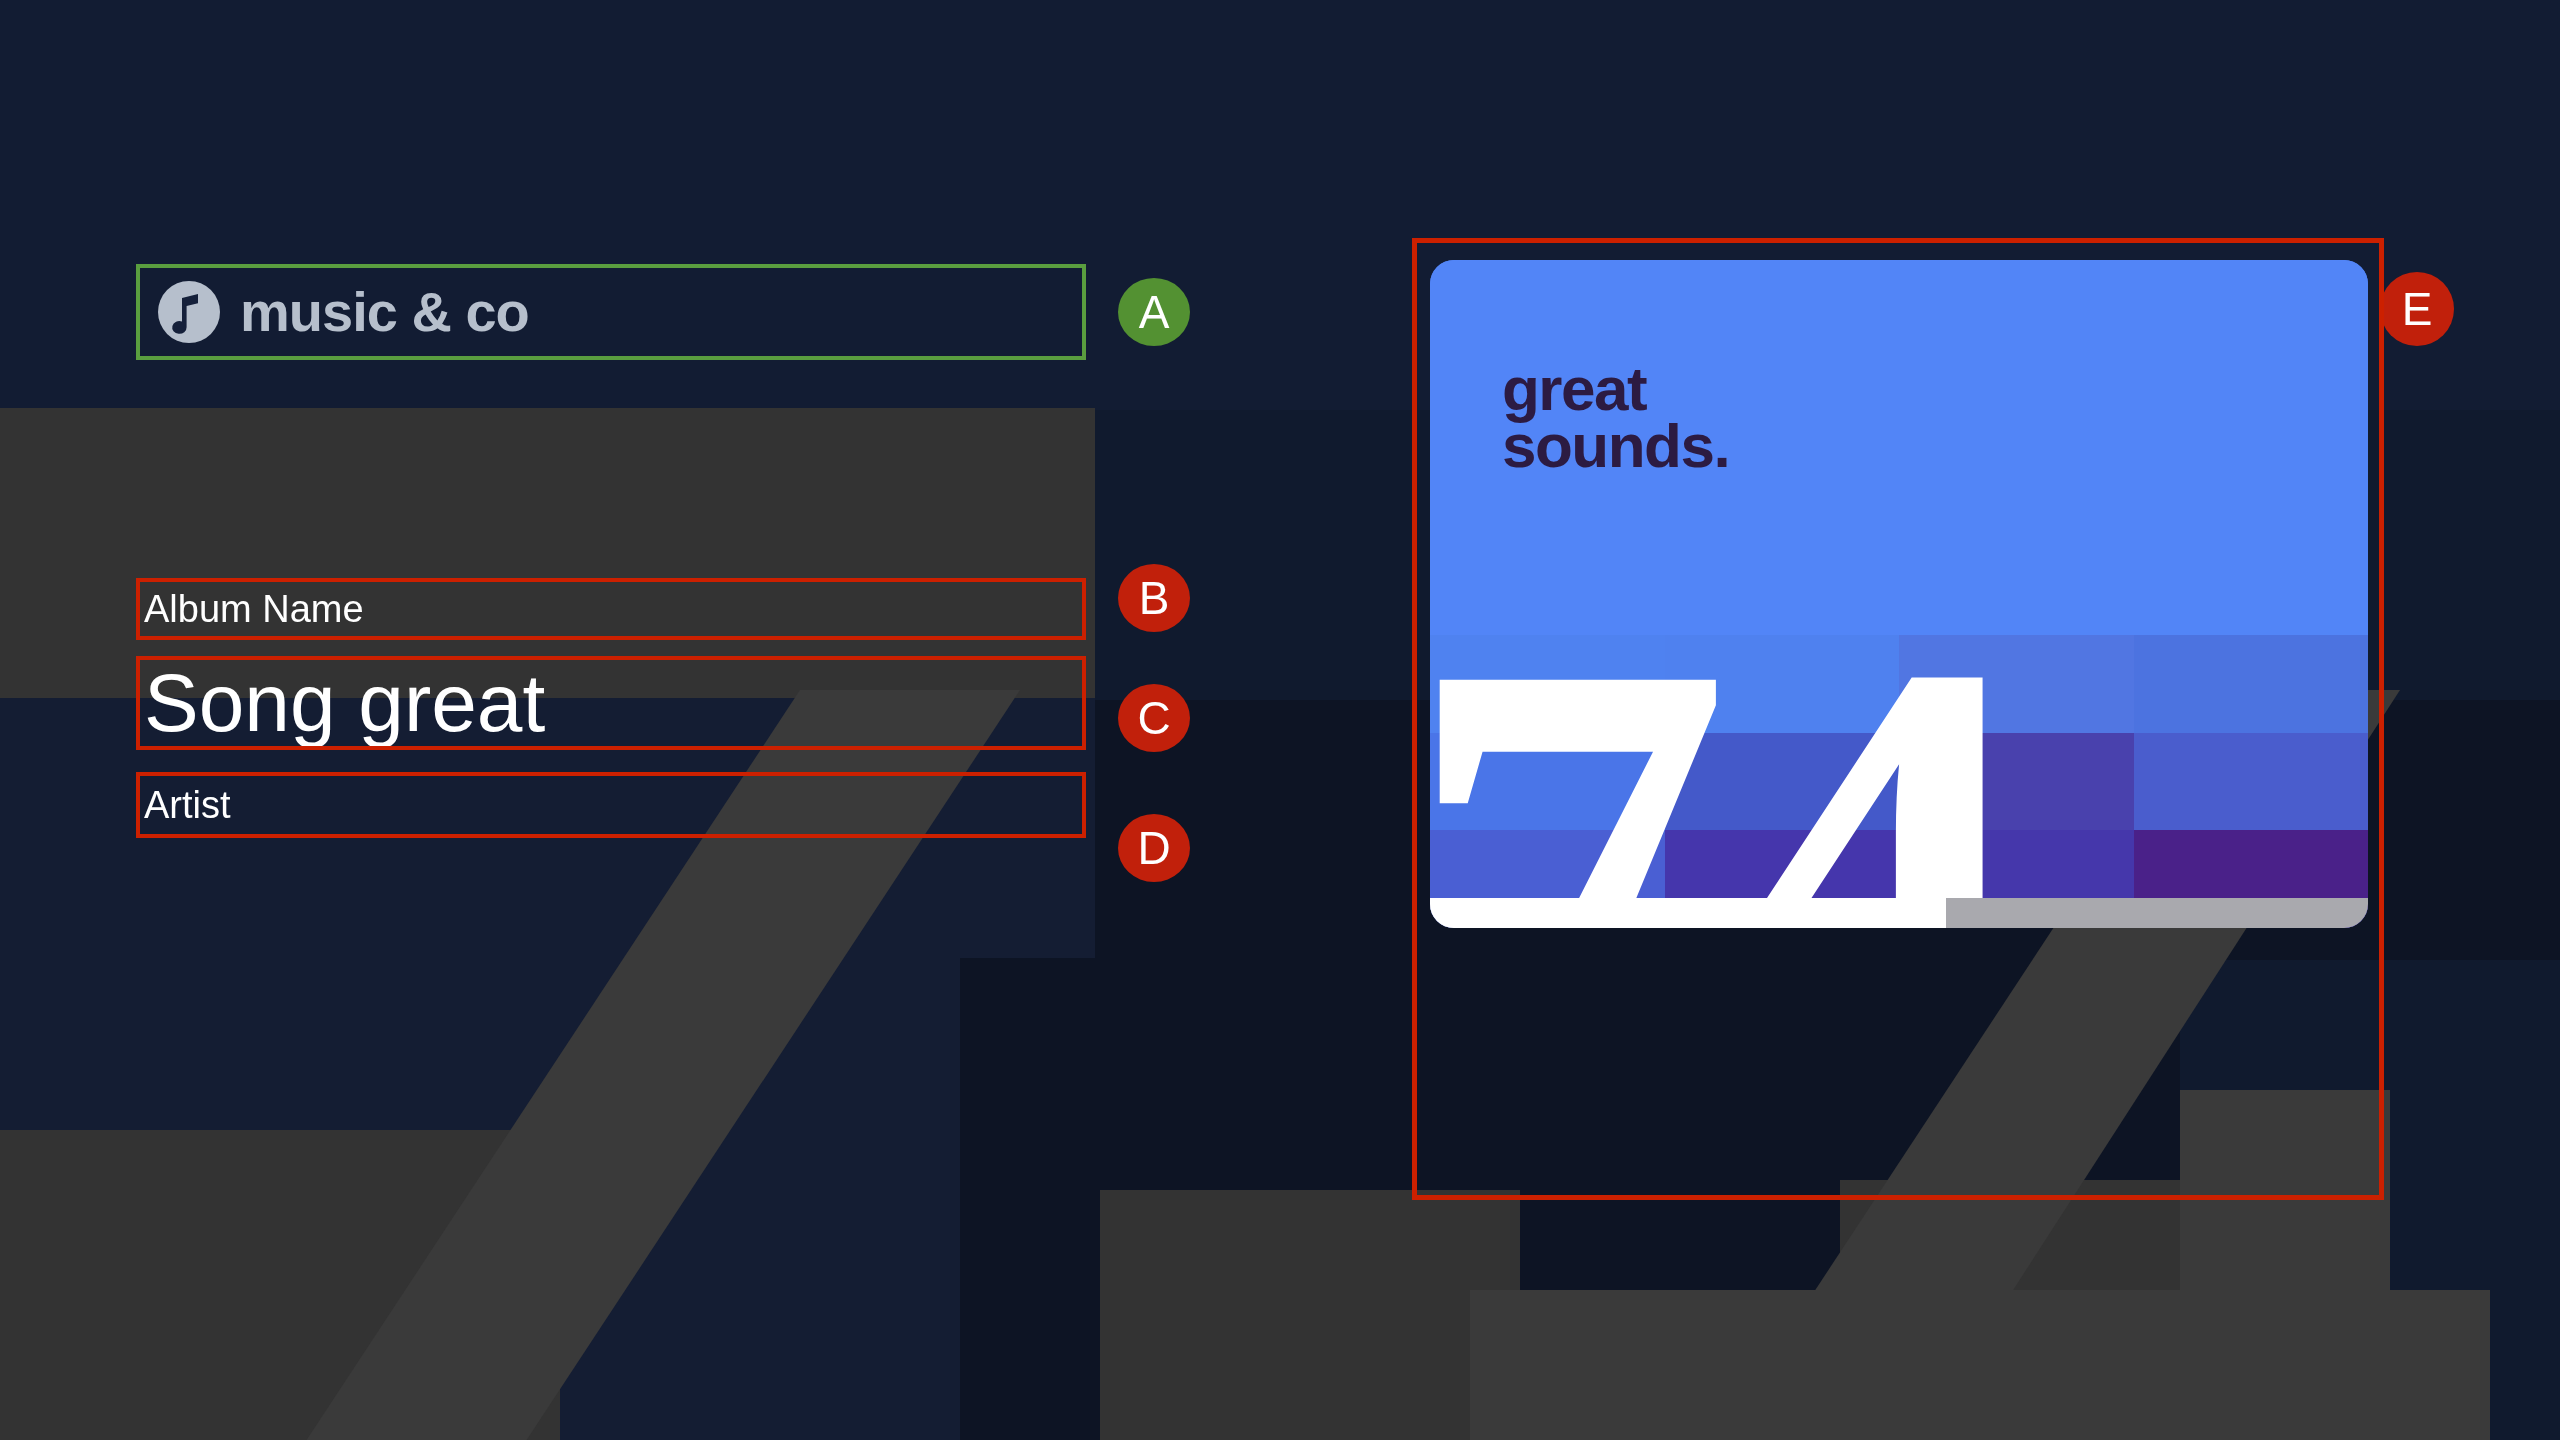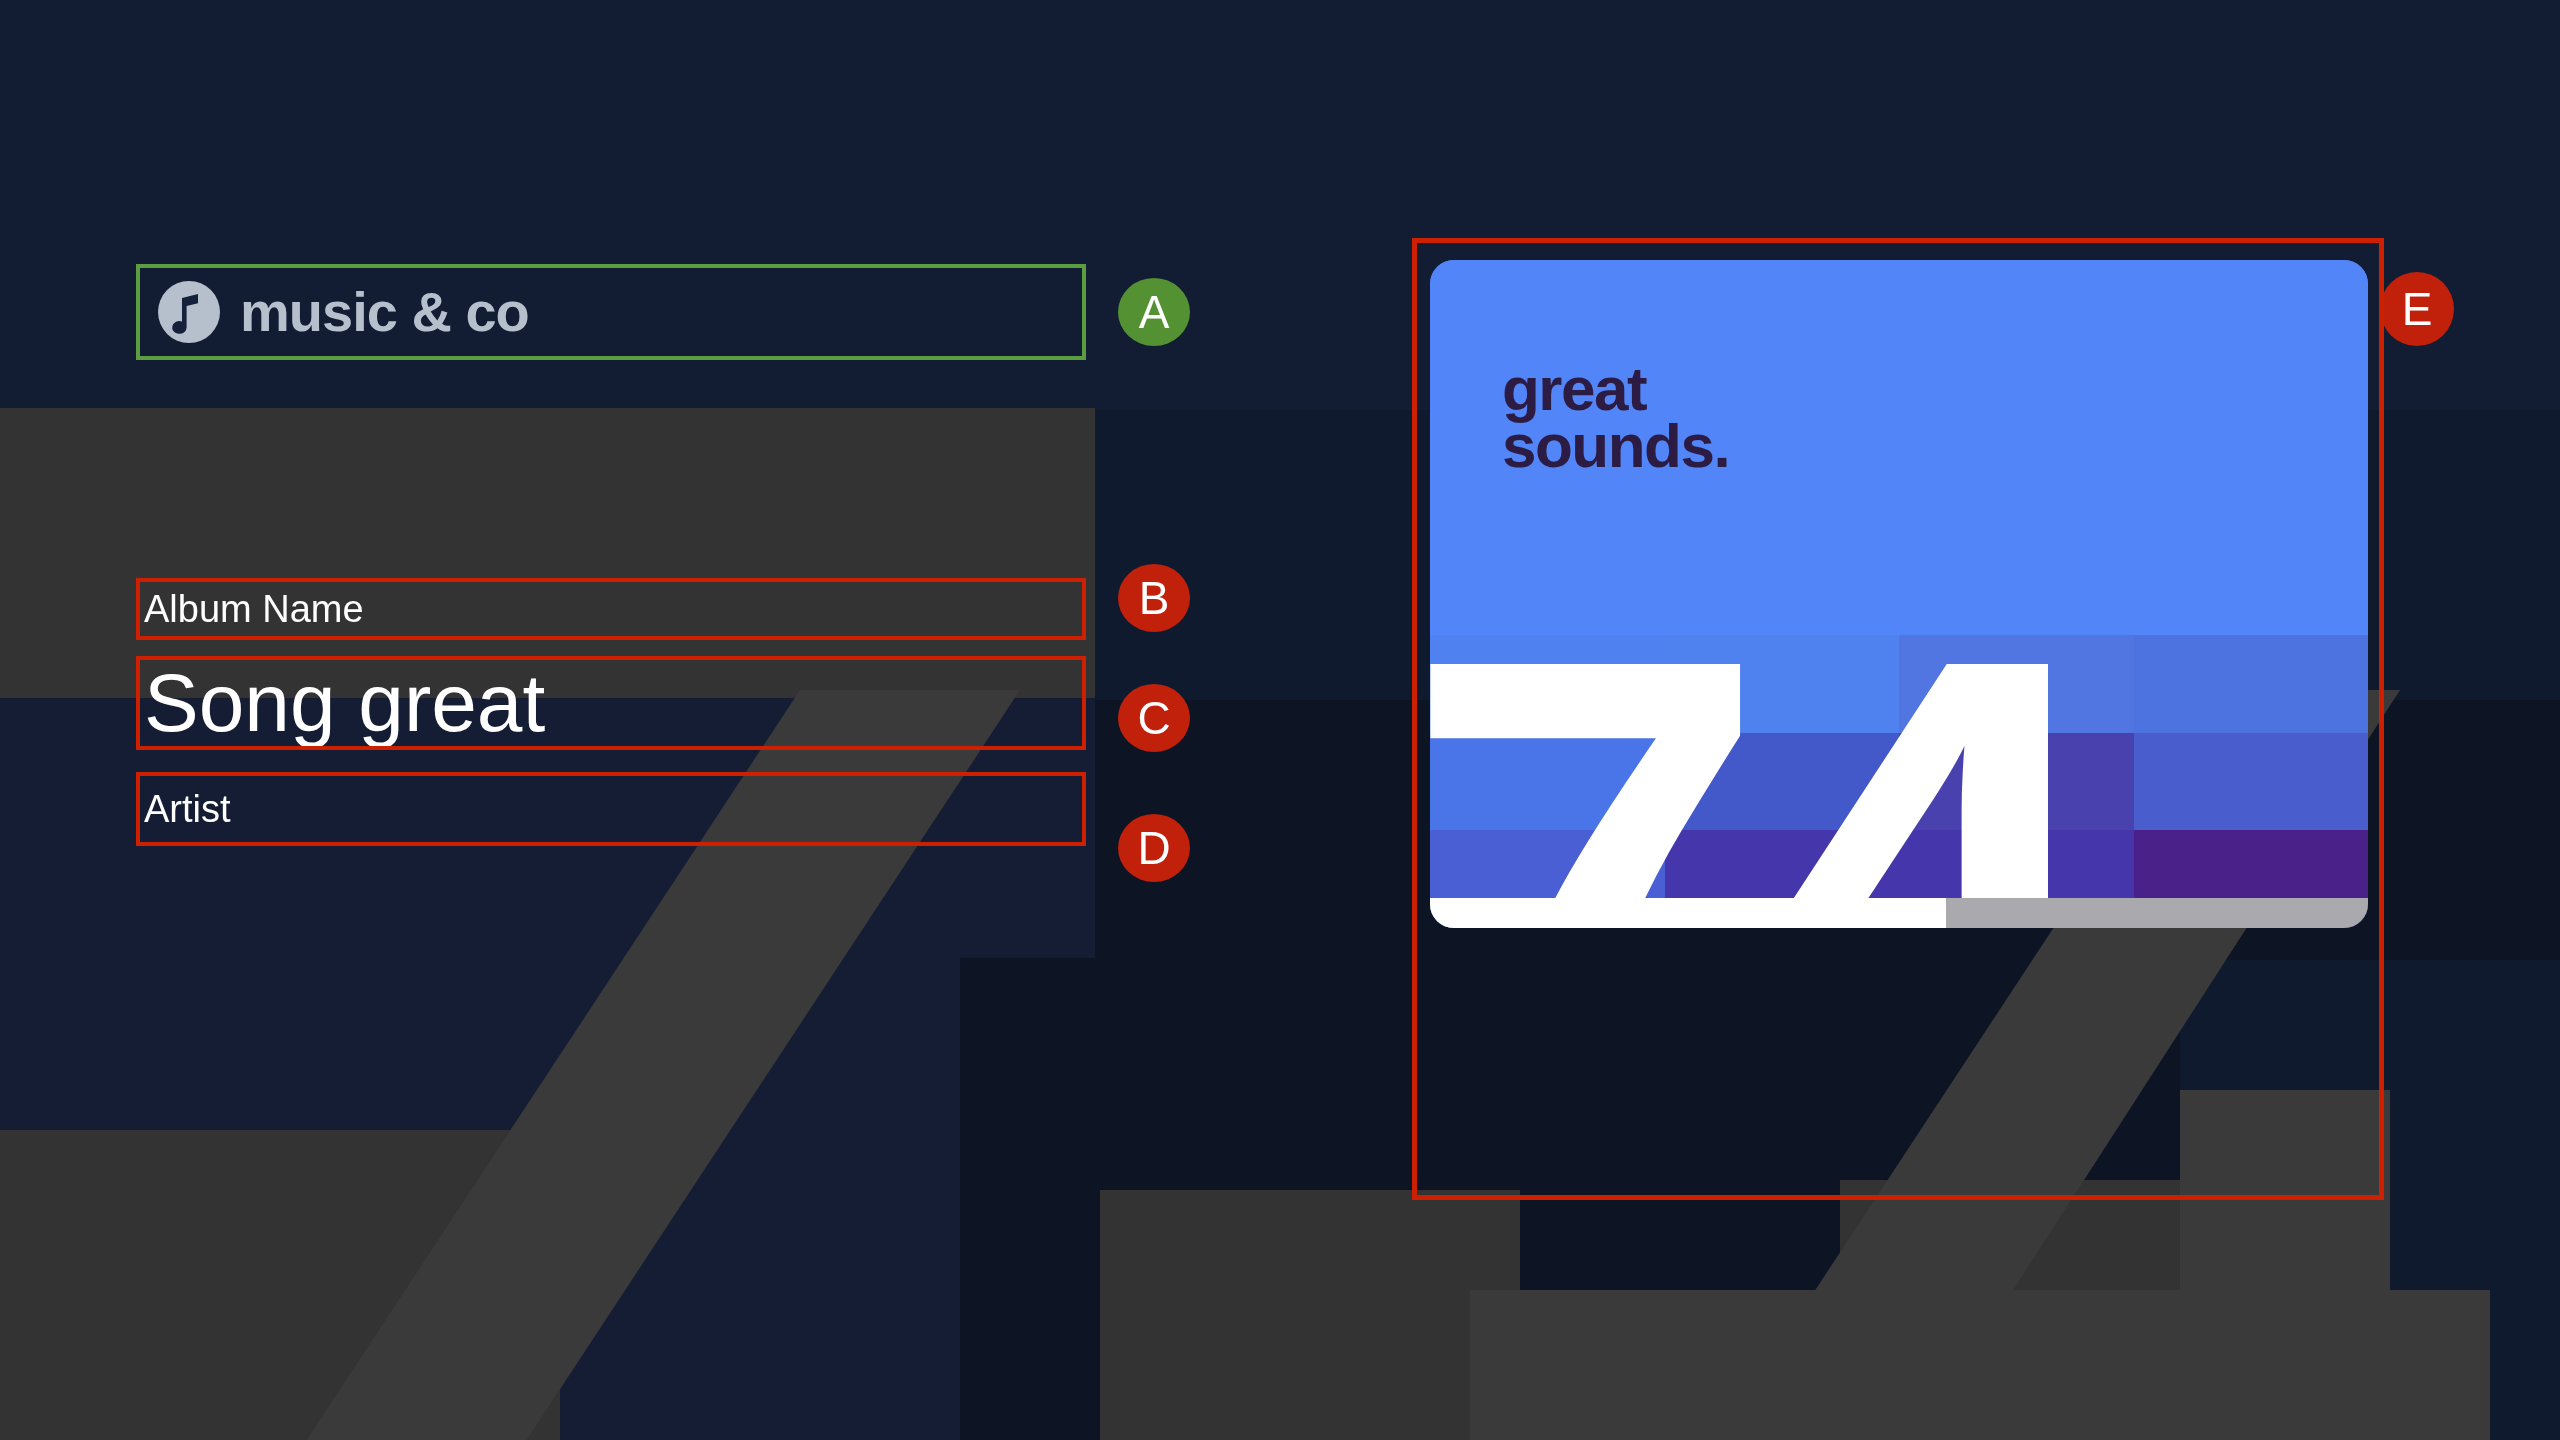--- a/index.html
+++ b/index.html
@@ -145,21 +145,21 @@
     line-height: 1;
     white-space: nowrap;
   }
 
   #field-album { top: 578px; height: 62px; }
   #field-album .field-text { font-size: 38px; }
 
   #field-song { top: 656px; height: 94px; }
   #field-song .field-text { font-size: 82px; }
 
-  #field-artist { top: 772px; height: 74px; }
+  #field-artist { top: 772px; height: 66px; }
   #field-artist .field-text { font-size: 38px; }
 
   
   .badge {
     position: absolute;
     display: flex;
     align-items: center;
     justify-content: center;
     color: #ffffff;
     font-size: 46px;
@@ -218,21 +218,21 @@
   }
   #album-number {
     position: absolute;
     left: -28px;
     top: 300px;
     font-size: 660px;
     font-weight: bold;
     color: #ffffff;
     line-height: 1;
     letter-spacing: -24px;
-    font-family: Liberation Sans, sans-serif;
+    font-family: Liberation Serif, serif;
     text-align: right;
   }
 
   
   #album-progress {
     position: absolute;
     left: 0; bottom: 0;
     width: 100%; height: 30px;
     background: #a9a9ae;
     display: flex;

